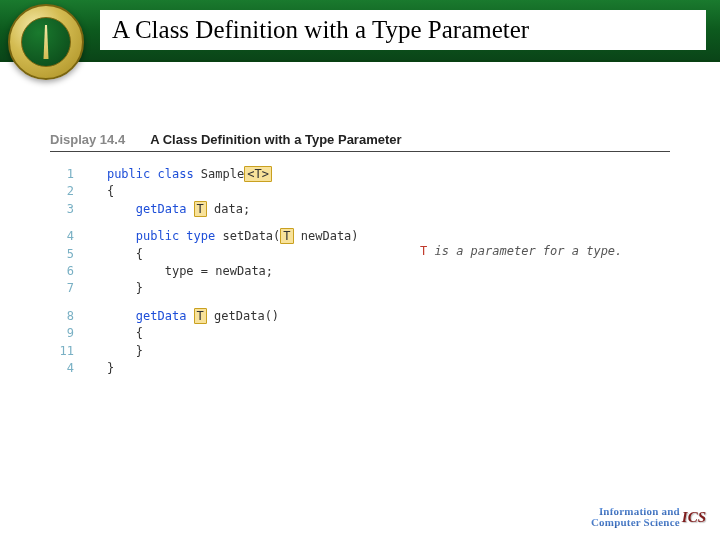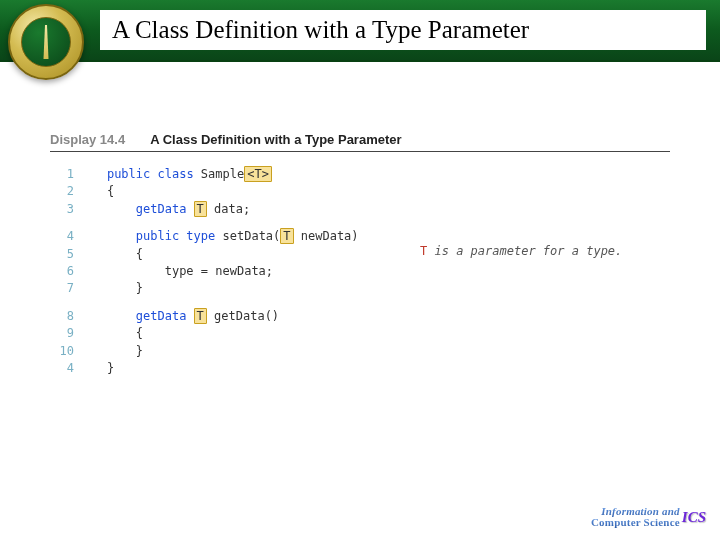--- a/index.html
+++ b/index.html
@@ -143,35 +143,34 @@
     line-height: 1;
     letter-spacing: 0.2px;
   }
   .ics-line1 {
     color: #2a5aa8;
     font-weight: bold;
     background: linear-gradient(to bottom, #6a9ee8, #2a5aa8);
     -webkit-background-clip: text;
     background-clip: text;
     color: transparent;
-    font-style: italic;
   }
   .ics-line2 {
     color: #2a5aa8;
     font-weight: bold;
     background: linear-gradient(to bottom, #6a9ee8, #2a5aa8);
     -webkit-background-clip: text;
     background-clip: text;
     color: transparent;
   }
   .ics-badge {
     font-family: 'Times New Roman', serif;
     font-weight: bold;
     font-size: 15px;
-    color: #6d28d9;
+    color: #7f1d1d;
     font-style: italic;
     text-shadow: 1px 1px 1px rgba(0,0,0,0.25);
   }
 </style>
 </head>
 <body>
 
 <div class="header-bar">
   <div class="logo-wrap">
     <div class="logo-outer">
@@ -227,21 +226,21 @@
       <div class="gap"></div>
       <div class="code-line">
         <span class="lineno">8</span>
         <span class="code">        <span class="kw">getData</span> <span class="hl">T</span> getData()</span>
       </div>
       <div class="code-line">
         <span class="lineno">9</span>
         <span class="code">        {</span>
       </div>
       <div class="code-line">
-        <span class="lineno">10</span>
+        <span class="lineno">11</span>
         <span class="code">        }</span>
       </div>
       <div class="code-line">
         <span class="lineno">4</span>
         <span class="code">    }</span>
       </div>
     </div>
 </div>
 
 <div class="footer-logo">

